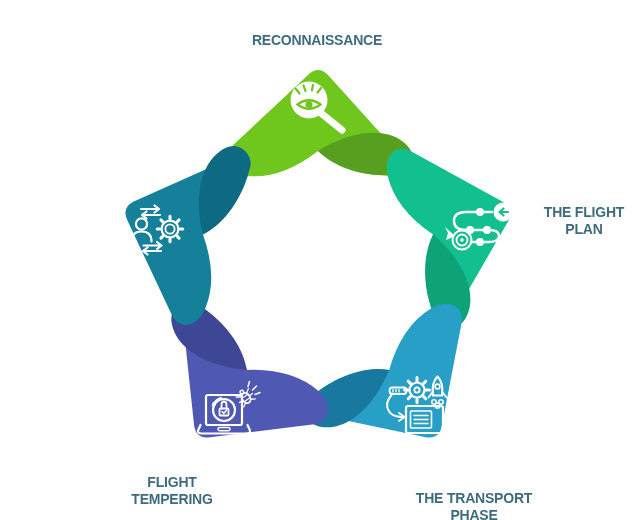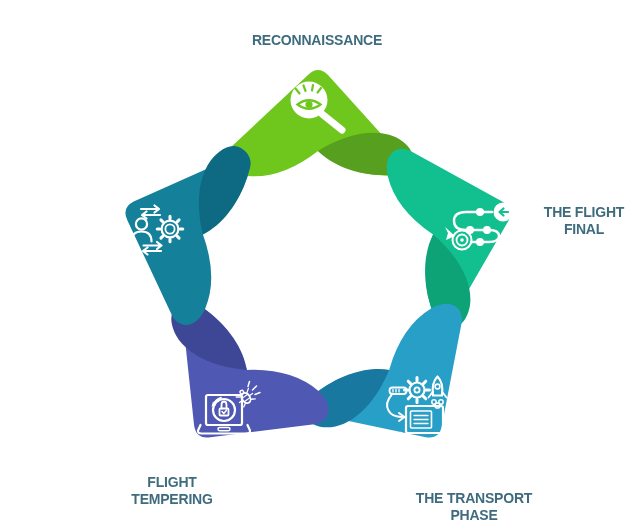--- a/index.html
+++ b/index.html
@@ -121,18 +121,18 @@
       <circle cx="170" cy="229" r="8.4"></circle>
       <circle cx="170" cy="229" r="4.6" stroke-width="1.8"></circle>
       <path stroke-width="3" d="M 180 229 H 182.8 M 177.1 236.1 L 179.1 238.1 M 170 239 V 241.8 M 162.9 236.1 L 160.9 238.1 M 160 229 H 157.2 M 162.9 221.9 L 160.9 219.9 M 170 219 V 216.2 M 177.1 221.9 L 179.1 219.9"></path>
       <path d="M 143.5 245.5 H 160 M 157 242 L 161.5 245.5 L 157 249"></path>
       <path d="M 161 251 H 144.5 M 147.5 247.5 L 143 251 L 147.5 254.5"></path>
     </g>
   </svg>
 
   <div class="stage-label" id="label-reconnaissance">RECONNAISSANCE</div>
   <div class="stage-label" id="label-flight-plan">THE FLIGHT
-FINAL</div>
+PLAN</div>
   <div class="stage-label" id="label-transport-phase">THE TRANSPORT
 PHASE</div>
   <div class="stage-label" id="label-system-tempering">FLIGHT
 TEMPERING</div>
 </div>
 
 </body></html>

